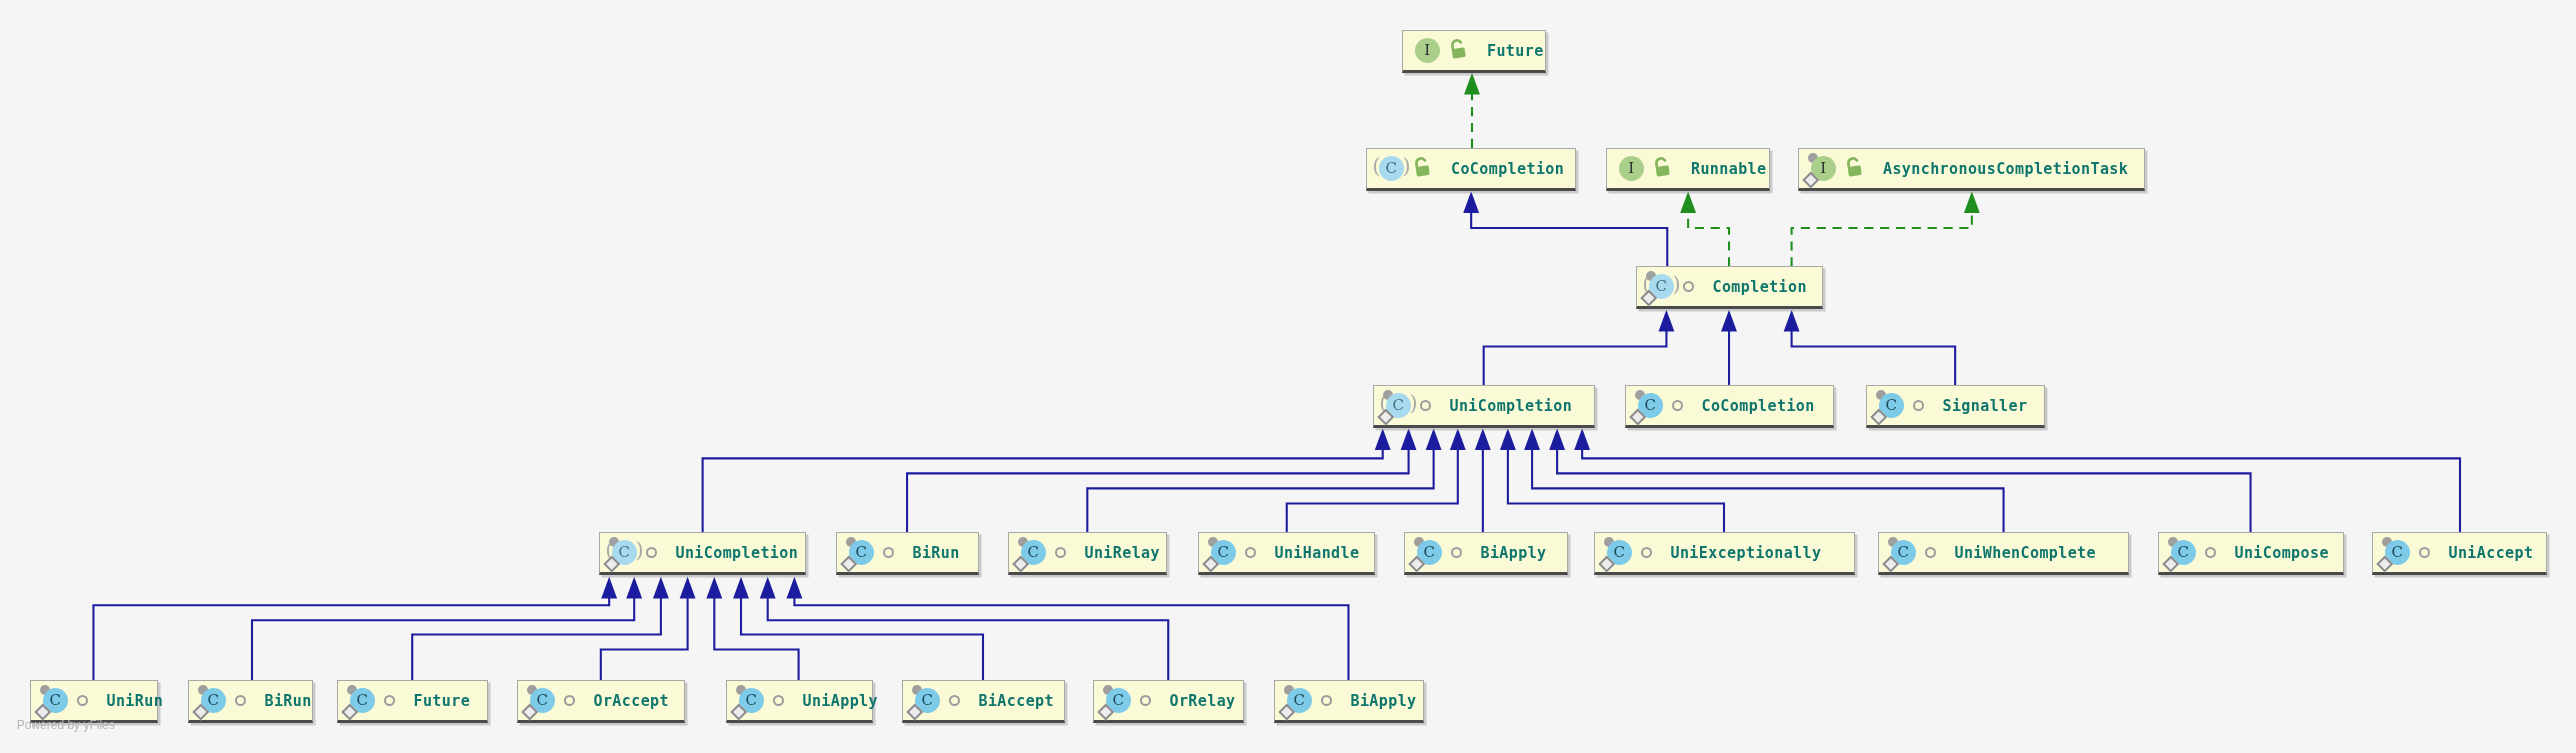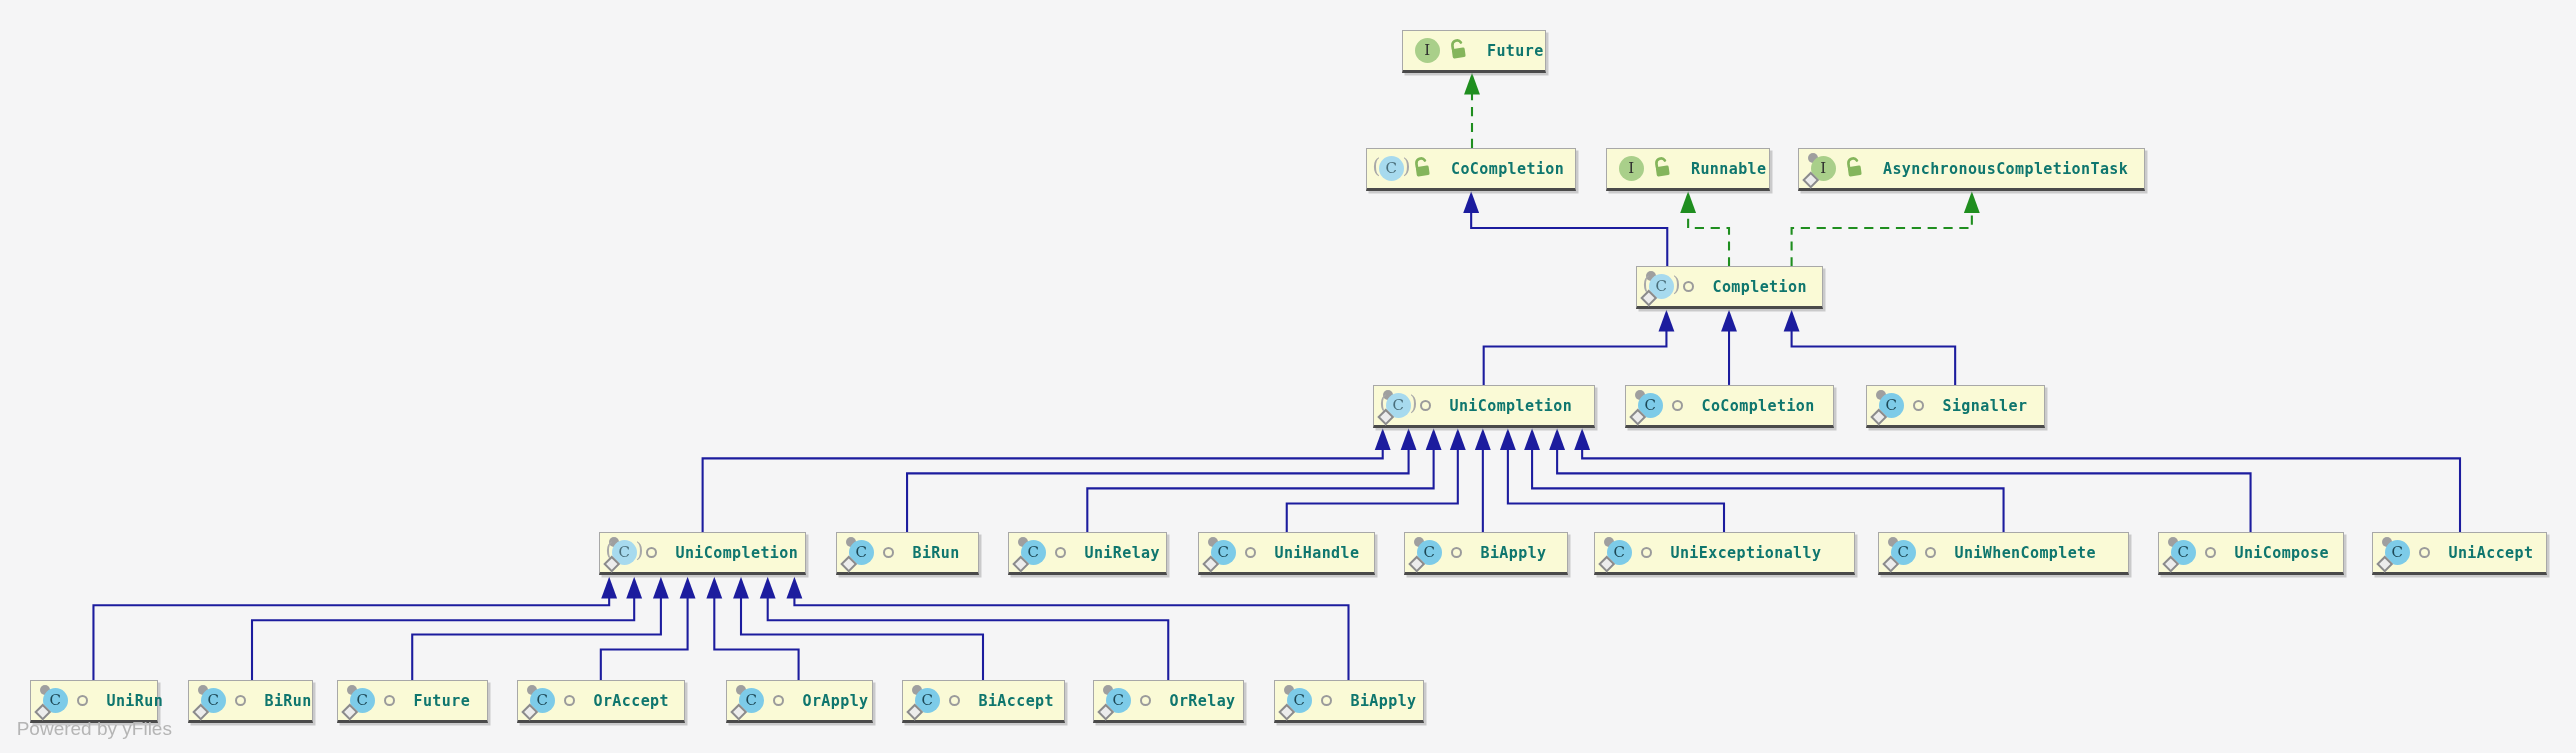--- a/index.html
+++ b/index.html
@@ -65,21 +65,21 @@
   
   .vis-ring{
     width:7.5px;height:7.5px;border-radius:50%;
     border:2.5px solid #9b9b9b;flex:0 0 auto;background:transparent;
   }
   .lock-icon{flex:0 0 auto;transform:rotate(-8deg);}
   
   #attribution{
     position:absolute;left:16.7px;top:718px;
     font-family:"Liberation Sans","DejaVu Sans",sans-serif;
-    font-size:19px;color:#b5b5b5;
+    font-size:12px;color:#b5b5b5;
   }
 </style>
 </head>
 <body>
 
 <div id="canvas">
   <svg id="edges" viewBox="0 0 3087 903" width="2576" height="754">
       <g>
         <polyline points="1764,177 1764,111" fill="none" stroke="#1f8e1f" stroke-width="2.5" stroke-dasharray="11 8"></polyline>
         <polygon points="1764,87 1754.5,113 1773.5,113" fill="#1f8e1f"></polygon>
@@ -373,21 +373,21 @@
         <span class="vis-ring"></span>
         <span class="label">OrAccept</span>
       </div>
       <div class="node" style="left: 726px; top: 680px; width: 147px;">
         <span class="kind-icon kind-class">
           <span class="nested-notch"></span>
           <span class="bubble">C</span>
           <span class="nested-diamond"></span>
         </span>
         <span class="vis-ring"></span>
-        <span class="label">OrApply</span>
+        <span class="label">UniApply</span>
       </div>
       <div class="node" style="left: 902px; top: 680px; width: 163px;">
         <span class="kind-icon kind-class">
           <span class="nested-notch"></span>
           <span class="bubble">C</span>
           <span class="nested-diamond"></span>
         </span>
         <span class="vis-ring"></span>
         <span class="label">BiAccept</span>
       </div>

